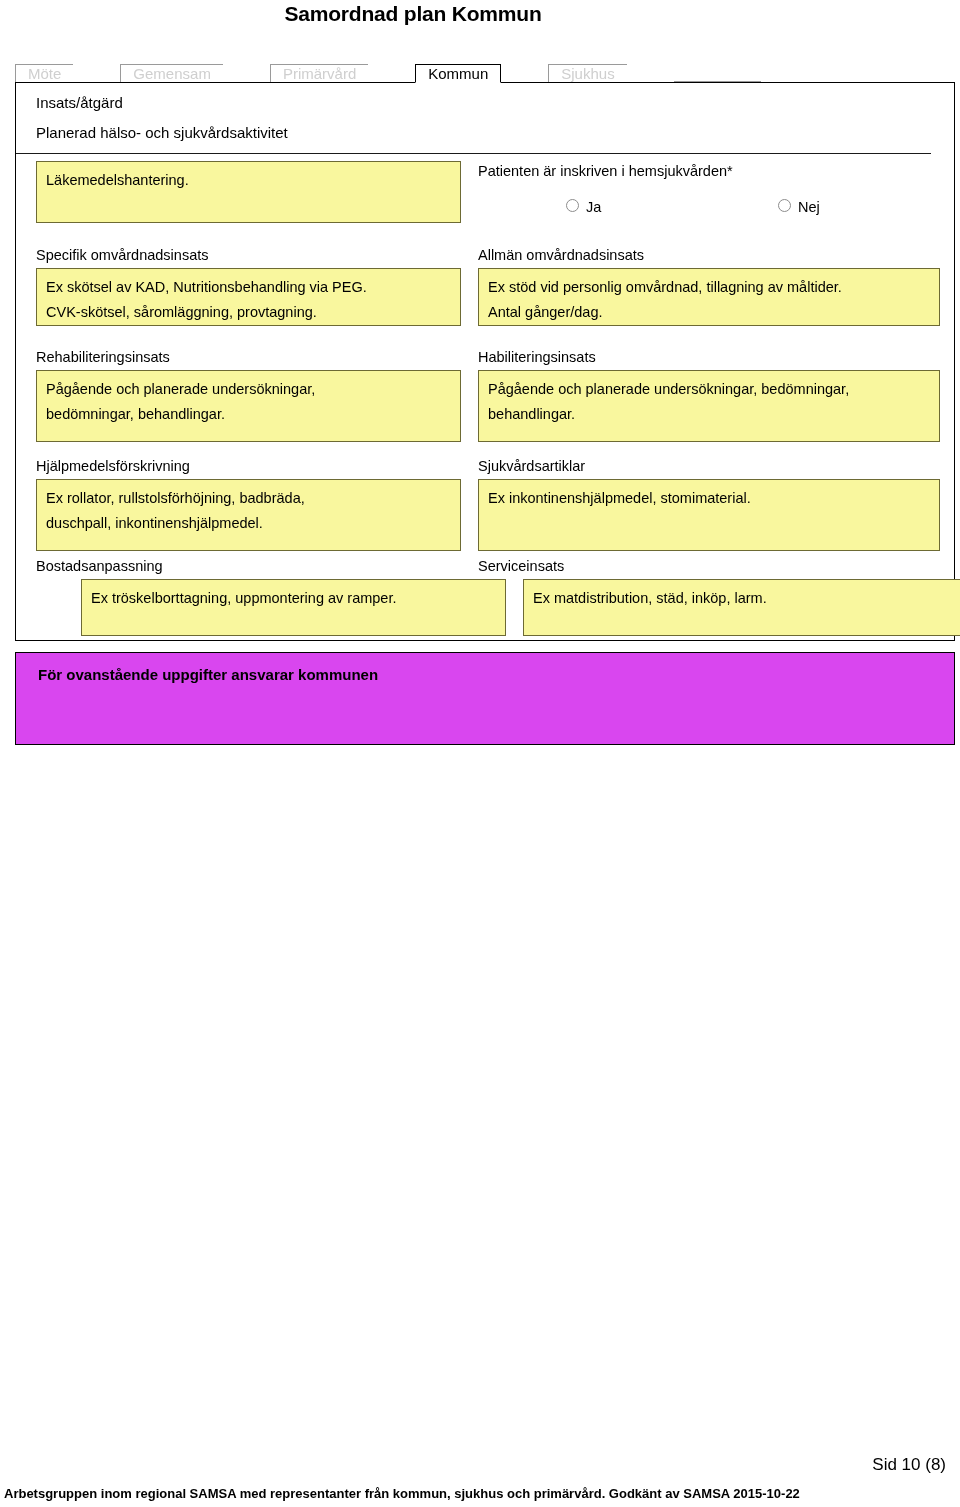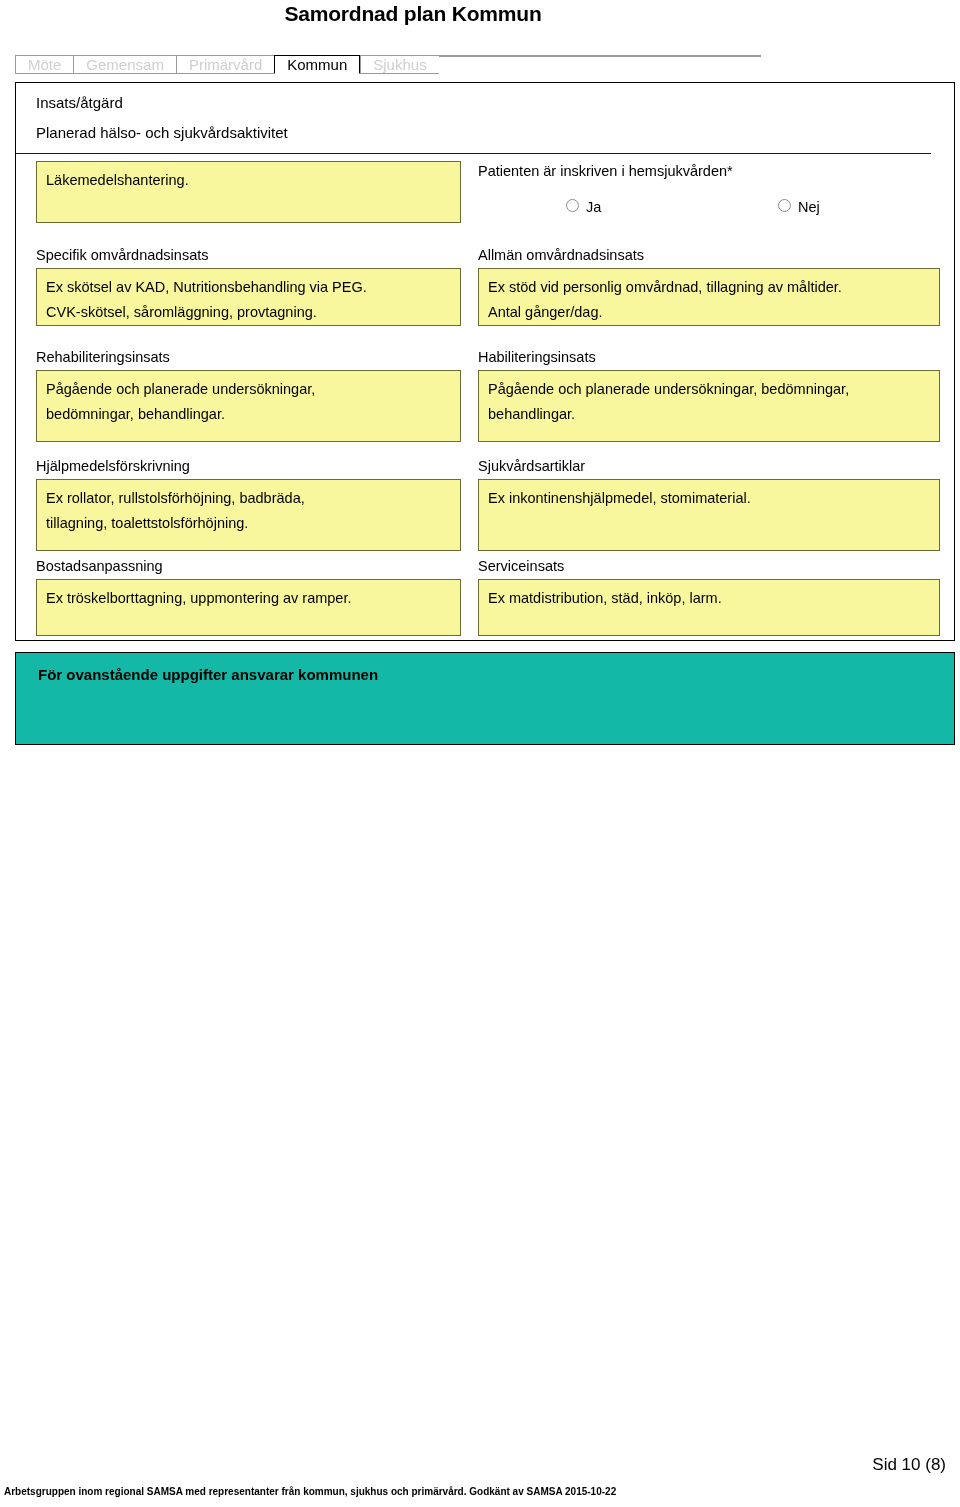--- a/index.html
+++ b/index.html
@@ -30,21 +30,22 @@
 
   
   .tabstrip {
     position: absolute;
     left: 15px;
     top: 55px;
     width: 746px;
     height: 28px;
     box-sizing: border-box;
     display: flex;
-    align-items: flex-start;
+    align-items: flex-end;
+    gap: 47px;
   }
   .tab {
     box-sizing: border-box;
     border: 1px solid #9a9a9a;
     border-right: none;
     display: flex;
     align-items: center;
     justify-content: center;
     font-size: 15px;
     color: #cfcfcf;
@@ -162,60 +163,60 @@
   
   .lbl-r3 { top: 265px; }
   .box-r3 { top: 287px; height: 72px; }
 
   
   .lbl-r4 { top: 374px; }
   .box-r4 { top: 396px; height: 72px; }
 
   
   .lbl-r5 { top: 474px; }
-  .box-r5 { top: 496px; height: 57px; }
+  .box-r5 { top: 496px; height: 57px; margin-left: 45px; }
 
   .yfield p { margin: 0; }
 
   .wlink {
     color: #1F3864;
     text-decoration: underline;
   }
 
   
   .resp-box {
     position: absolute;
     left: 15px;
     top: 652px;
     width: 940px;
     height: 93px;
     box-sizing: border-box;
     border: 1px solid #000000;
-    background: #14b8a6;
+    background: #d946ef;
   }
   .resp-text {
     position: absolute;
     left: 22px;
     top: 13px;
     font-size: 15px;
     font-weight: bold;
   }
 
   
   .page-num {
     position: absolute;
     right: 14px;
     top: 1455px;
     font-size: 17px;
   }
   .footer-note {
     position: absolute;
     left: 4px;
     top: 1486px;
-    font-size: 10px;
+    font-size: 13px;
     font-weight: bold;
     white-space: nowrap;
   }
 </style>
 </head>
 <body>
 
 <div class="doc-title">Samordnad plan Kommun</div>
 
 <div class="tabstrip">
@@ -269,21 +270,21 @@
 
   <div class="flabel col-r lbl-r3">Habiliteringsinsats</div>
   <div class="yfield col-r box-r3">
     <p>Pågående och planerade undersökningar, bedömningar,</p>
     <p>behandlingar.</p>
   </div>
 
   <div class="flabel col-l lbl-r4">Hjälpmedelsförskrivning</div>
   <div class="yfield col-l box-r4">
     <p>Ex rollator, rullstolsförhöjning, badbräda,</p>
-    <p>tillagning, toalettstolsförhöjning.</p>
+    <p>duschpall, inkontinenshjälpmedel.</p>
   </div>
 
   <div class="flabel col-r lbl-r4">Sjukvårdsartiklar</div>
   <div class="yfield col-r box-r4">
     <p>Ex inkontinenshjälpmedel, stomimaterial.</p>
   </div>
 
   <div class="flabel col-l lbl-r5">Bostadsanpassning</div>
   <div class="yfield col-l box-r5">
     <p>Ex tröskelborttagning, uppmontering av ramper.</p>

